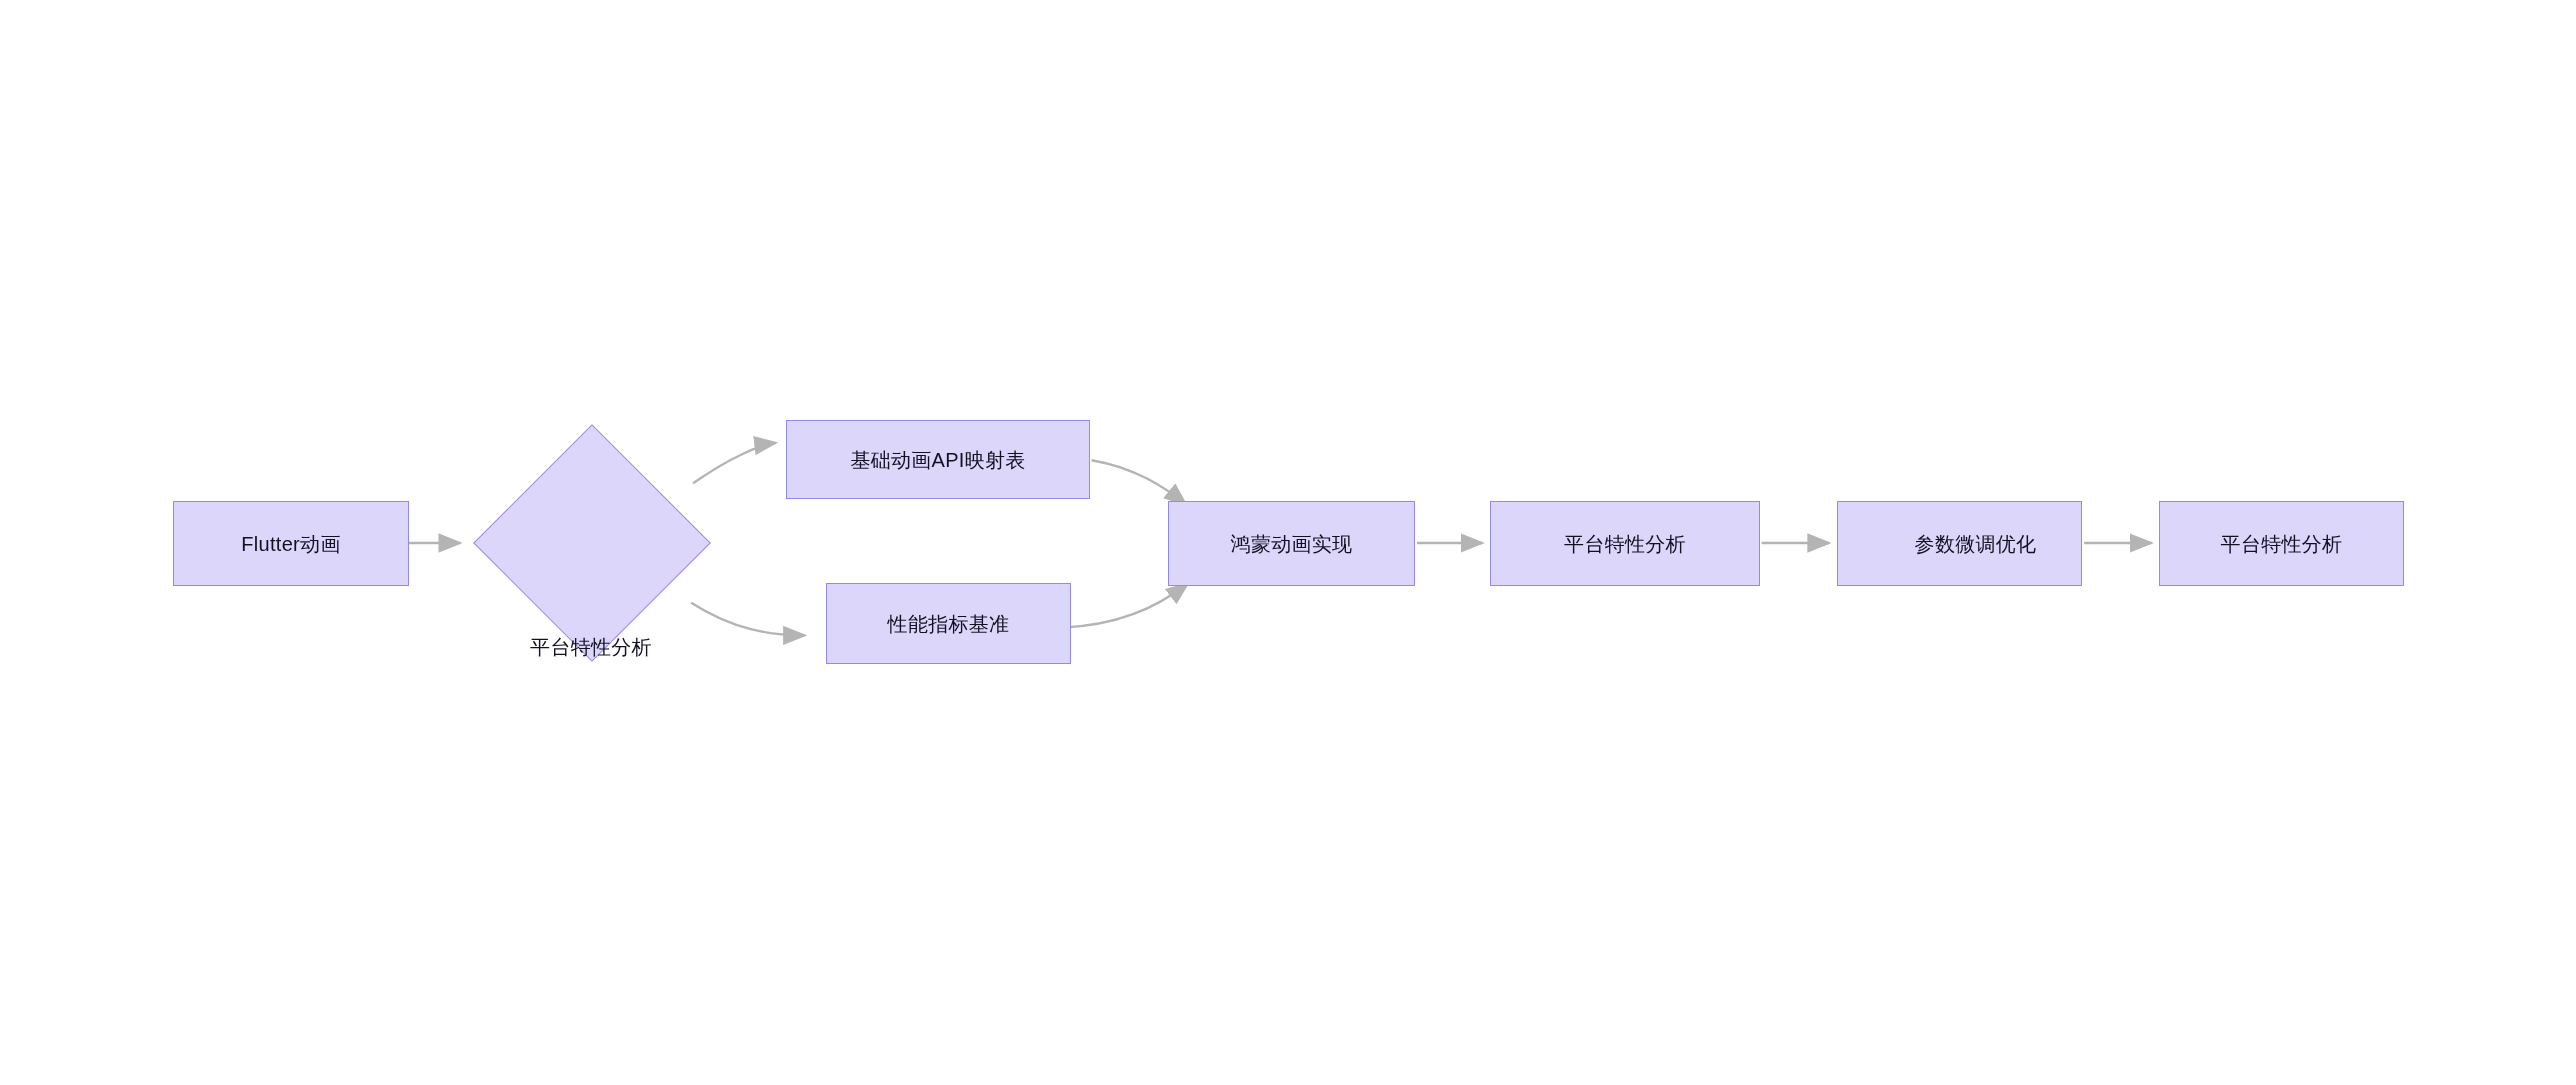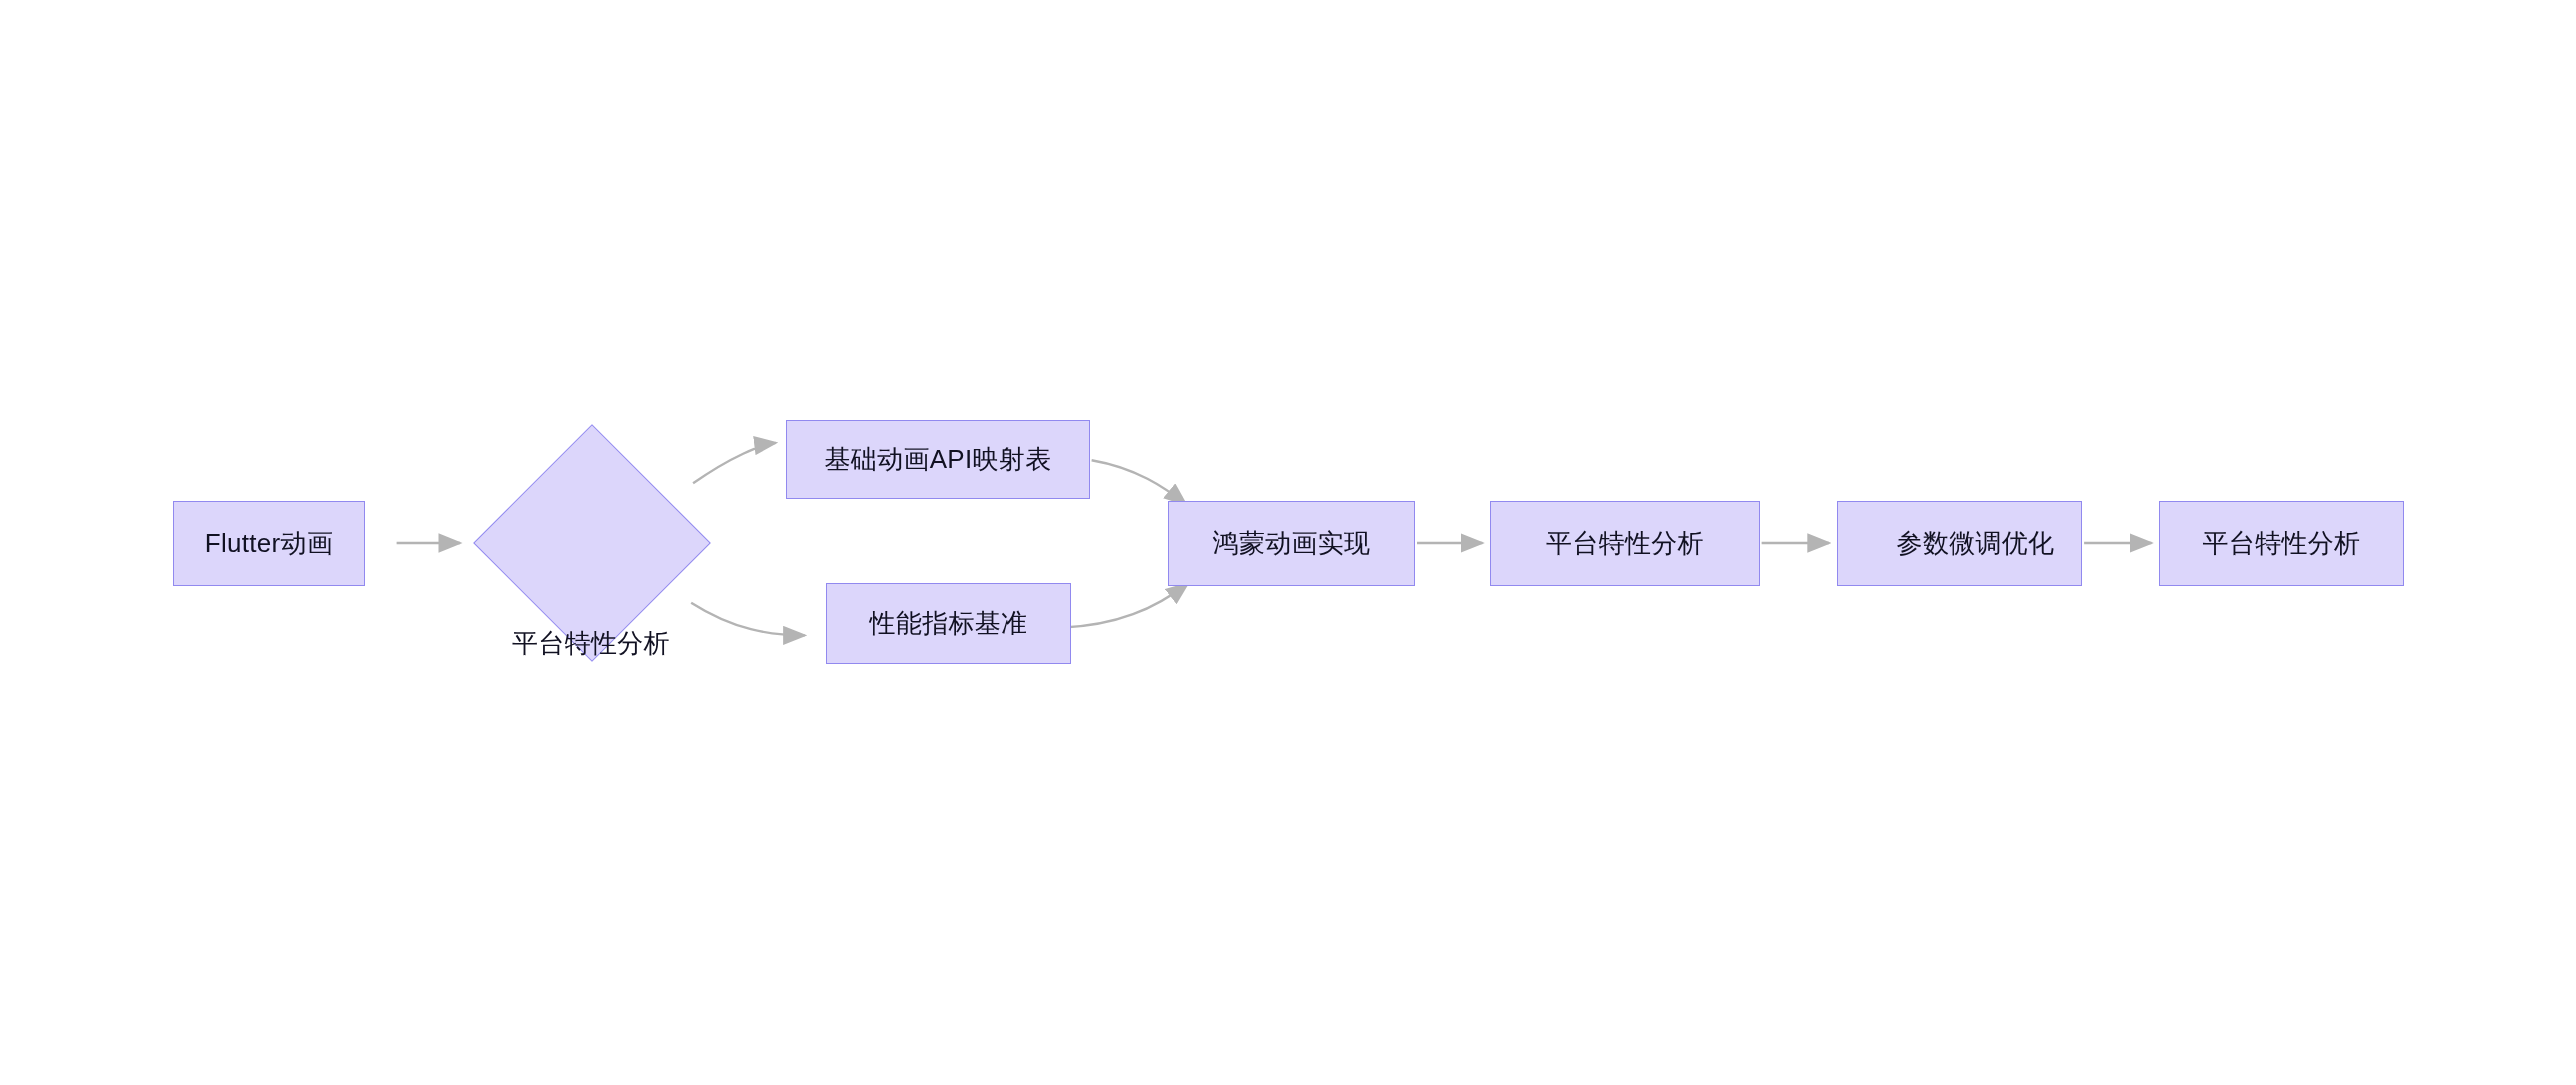--- a/index.html
+++ b/index.html
@@ -33,21 +33,21 @@
     justify-content: center;
   }
   .node-rect {
     background: #dcd6fb;
     border: 1.9px solid #9189ef;
   }
   .node-label {
     position: relative;
     z-index: 5;
     color: #111122;
-    font-size: 26px;
+    font-size: 20px;
     line-height: 1.2;
     white-space: nowrap;
     letter-spacing: 0.3px;
   }
   .node-diamond {
     background: transparent;
     border: none;
   }
   .diamond-shape {
     position: absolute;
@@ -79,21 +79,21 @@
       <path d="M 720,502 C 760,474 790,462 806,460"></path>
       <path d="M 718,626 C 762,654 800,660 836,660"></path>
       <path d="M 1134,478 C 1180,486 1210,506 1232,524"></path>
       <path d="M 1102,652 C 1160,650 1200,632 1234,606"></path>
       <path d="M 1472,564 L 1540,564"></path>
       <path d="M 1830,564 L 1900,564"></path>
       <path d="M 2165,564 L 2235,564"></path>
     </g>
   </svg>
 
-  <div class="node node-rect" style="left:173px; top:501px; width:192px; height:85px;">
+  <div class="node node-rect" style="left:173px; top:501px; width:236px; height:85px;">
     <span class="node-label">Flutter动画</span>
   </div>
 
   <div class="node node-diamond" style="left:474px; top:424px; width:234px; height:235px;align-items:flex-end;">
     <span class="diamond-shape"></span>
     <span class="node-label">平台特性分析</span>
   </div>
 
   <div class="node node-rect" style="left:786px; top:420px; width:304px; height:79px;">
     <span class="node-label">基础动画API映射表</span>

